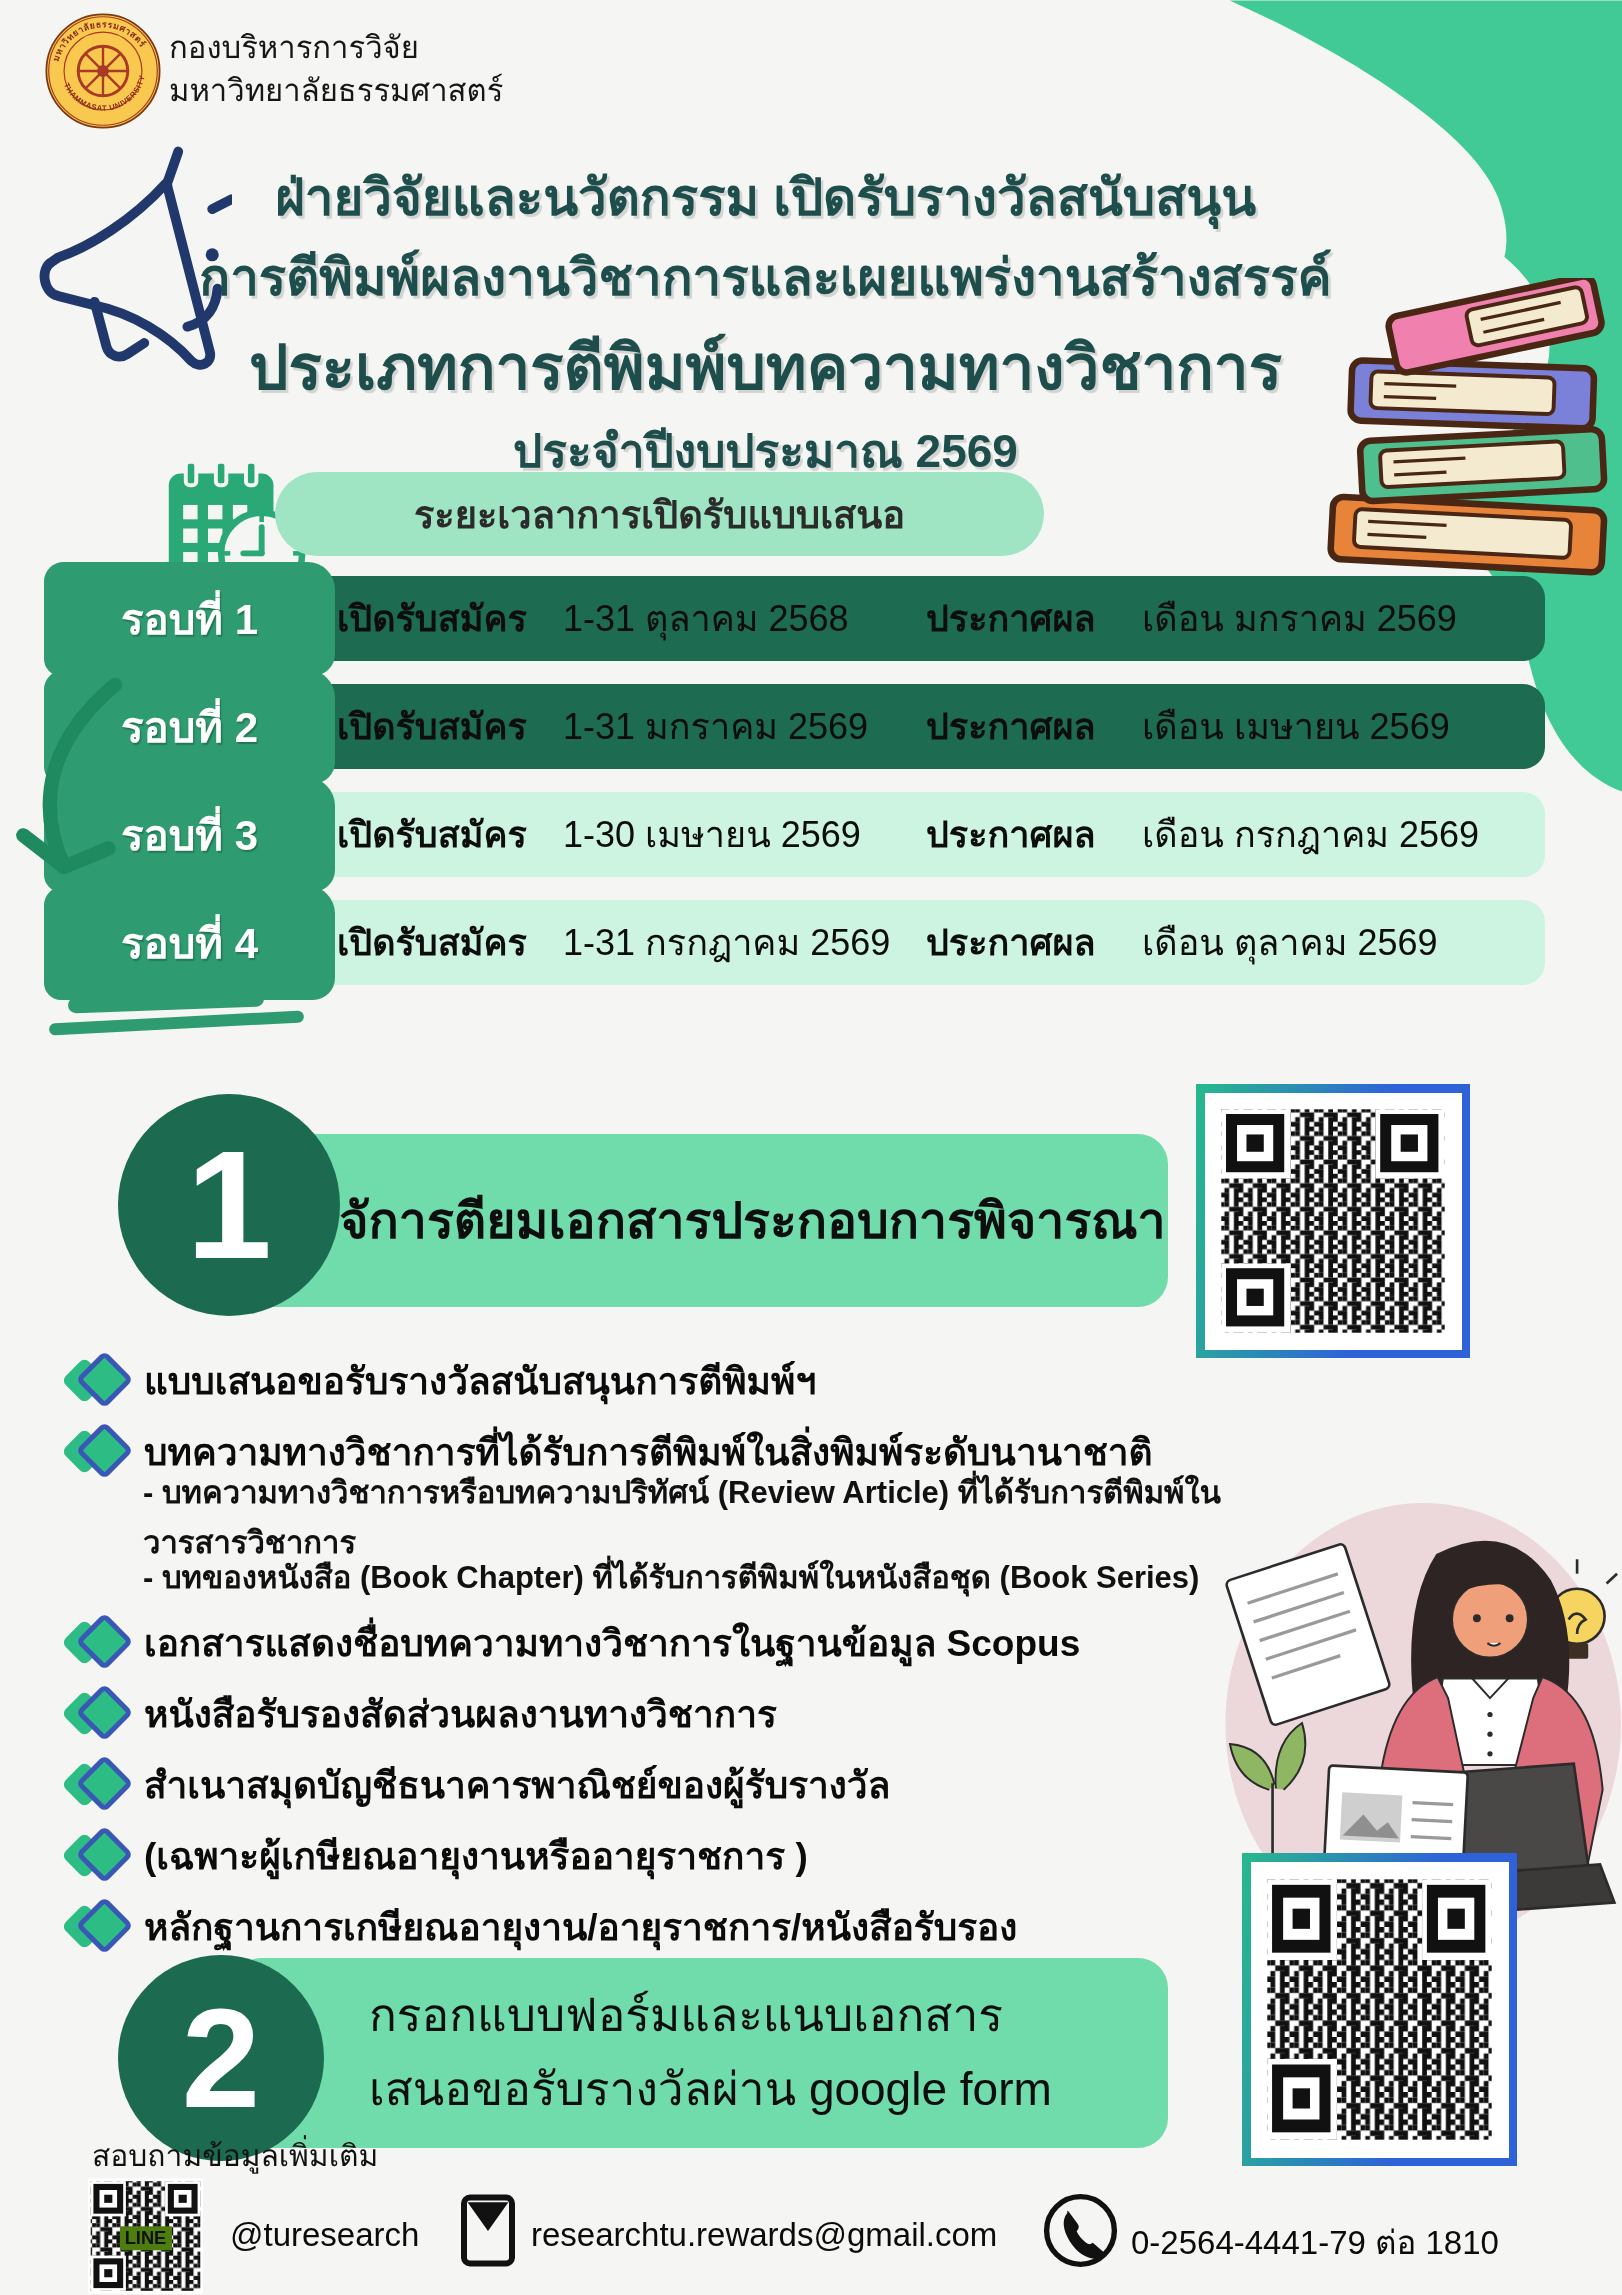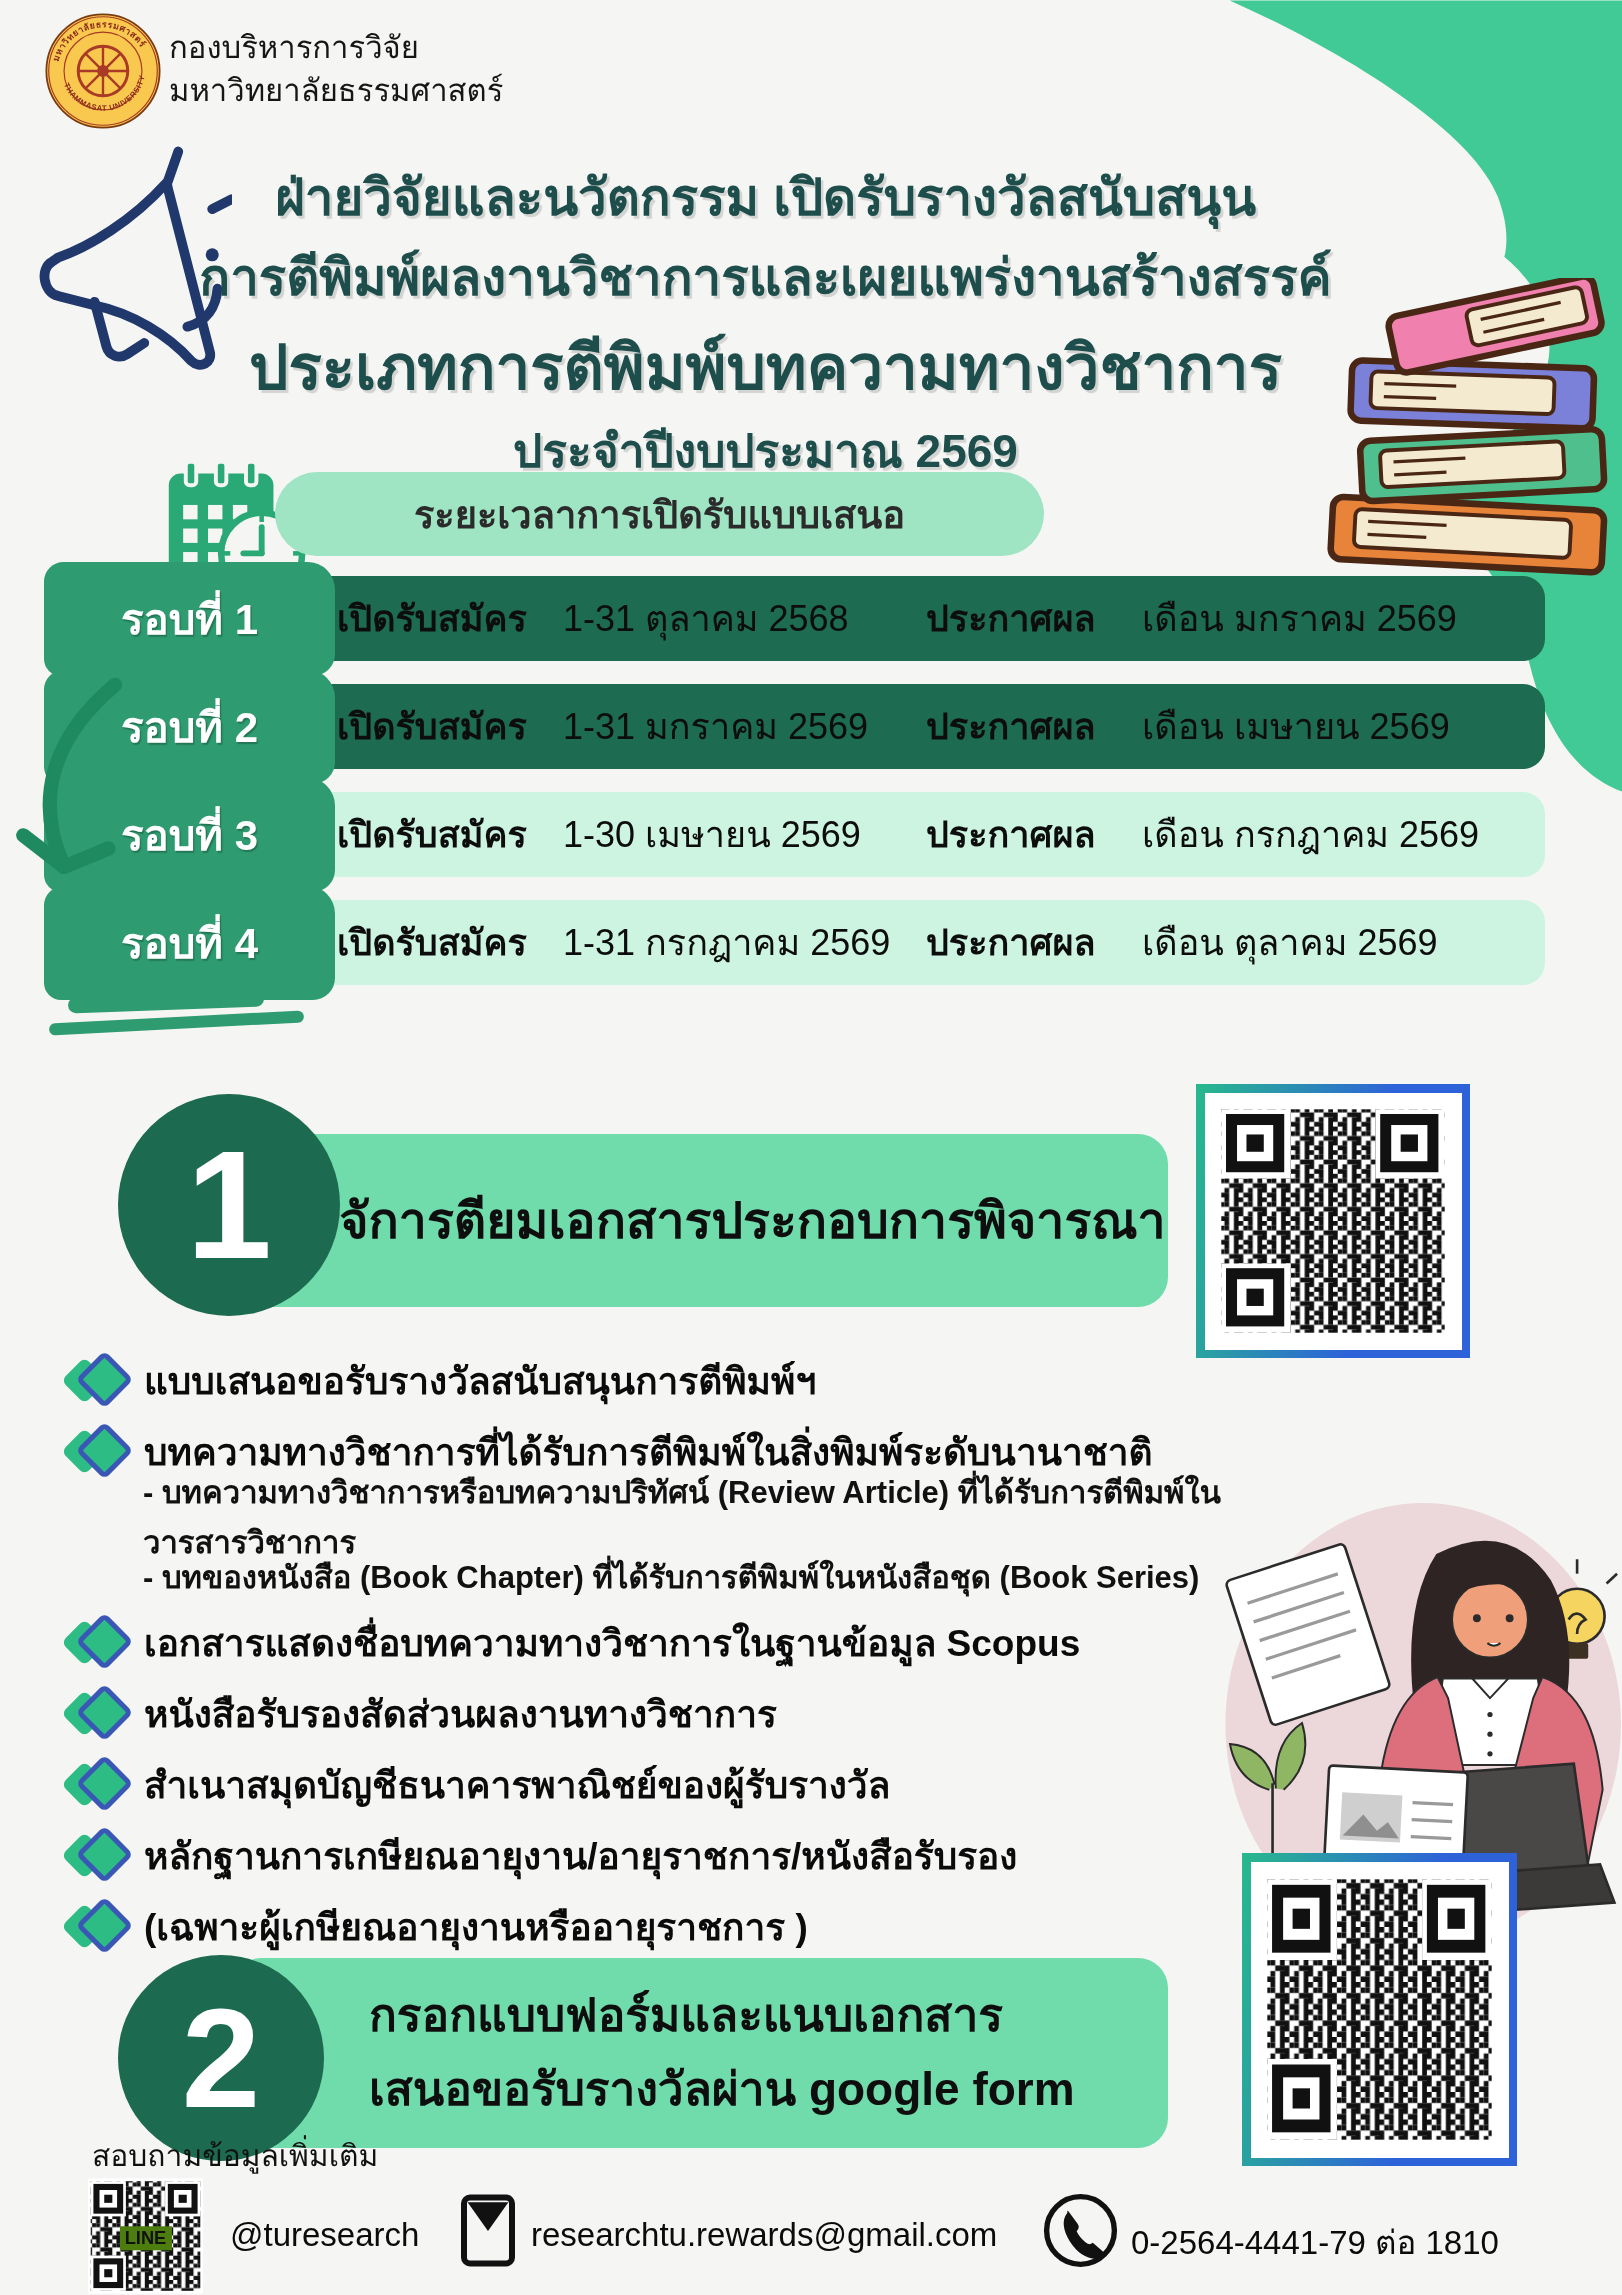--- a/index.html
+++ b/index.html
@@ -33,21 +33,21 @@
   .rtag-bg::before{content:"";position:absolute;left:23.6px;bottom:-10.5px;width:196px;height:15.7px;background:#2e9c70;border-radius:7.9px;transform:rotate(-2deg);}
   .rtag-bg::after{content:"";position:absolute;left:5.2px;bottom:-29px;width:255px;height:11.8px;background:#2e9c70;border-radius:5.9px;transform:rotate(-3deg);}
   .rtag-txt{position:relative;color:#fff;font-weight:700;font-size:42px;text-shadow:1.3px 2px 1.3px rgba(0,0,0,.25);}
 
   .note{position:absolute;left:167px;top:1036px;width:1341px;font-size:29.4px;color:#0c0c0c;}
   .note-b{font-weight:700;text-decoration:underline;}
 
   
   .stepbox{position:absolute;background:#70dbab;border-radius:30px;display:flex;flex-direction:column;justify-content:center;box-sizing:border-box;color:#0e0e0e;}
   .box1{left:232px;top:1134px;width:936px;height:173px;align-items:center;padding-left:105px;font-size:50px;font-weight:700;}
-  .box2{left:232px;top:1958px;width:936px;height:190px;align-items:flex-start;padding-left:137px;font-size:46px;font-weight:700;line-height:1.6;}
+  .box2{left:232px;top:1958px;width:936px;height:190px;align-items:flex-start;padding-left:137px;font-size:46px;font-weight:400;line-height:1.6;}
   .stepcirc{position:absolute;border-radius:50%;background:#1c6a50;color:#fff;display:flex;align-items:center;justify-content:center;font-weight:700;}
   .circ1{left:118px;top:1094px;width:222px;height:222px;font-size:154px;}
   .circ2{left:118px;top:1955px;width:206px;height:206px;font-size:141px;}
 
   
   .bullets{position:absolute;left:72px;top:1345px;width:1178px;}
   .bitem{display:flex;align-items:center;gap:21px;height:71px;font-size:37px;font-weight:700;color:#0b0b0b;}
   .bsub{height:60px;padding-left:71px;font-size:31px;display:flex;align-items:center;font-weight:600;}
   .dmd{position:relative;width:51px;height:51px;flex:0 0 51px;}
   .dmd::before{content:"";position:absolute;left:-3.9px;top:9.2px;width:33px;height:33px;background:#2dbd84;border-radius:6.5px;transform:rotate(45deg);}
@@ -318,25 +318,25 @@
     <div class="bitem">
         <span class="dmd"></span>
         <span>หนังสือรับรองสัดส่วนผลงานทางวิชาการ</span>
       </div>
     <div class="bitem">
         <span class="dmd"></span>
         <span>สำเนาสมุดบัญชีธนาคารพาณิชย์ของผู้รับรางวัล</span>
       </div>
     <div class="bitem">
         <span class="dmd"></span>
+        <span>(เฉพาะผู้เกษียณอายุงานหรืออายุราชการ )</span>
+      </div>
+    <div class="bitem">
+        <span class="dmd"></span>
         <span>หลักฐานการเกษียณอายุงาน/อายุราชการ/หนังสือรับรอง</span>
-      </div>
-    <div class="bitem">
-        <span class="dmd"></span>
-        <span>(เฉพาะผู้เกษียณอายุงานหรืออายุราชการ )</span>
       </div>
   </div>
 
   <div class="abs" style="left:1207px;top:1482px;width:416px;height:465px">
     <svg viewBox="0 0 635 710" width="416" height="465">
       <ellipse cx="330" cy="370" rx="302" ry="338" fill="#ecd7da"></ellipse>
       <g transform="rotate(-18 150 230)">
         <rect x="58" y="118" width="190" height="232" rx="8" fill="#fff" stroke="#2b2b2b" stroke-width="4"></rect>
         <g stroke="#9a9a9a" stroke-width="5">
             <line x1="80" y1="160" x2="225" y2="160"></line>

